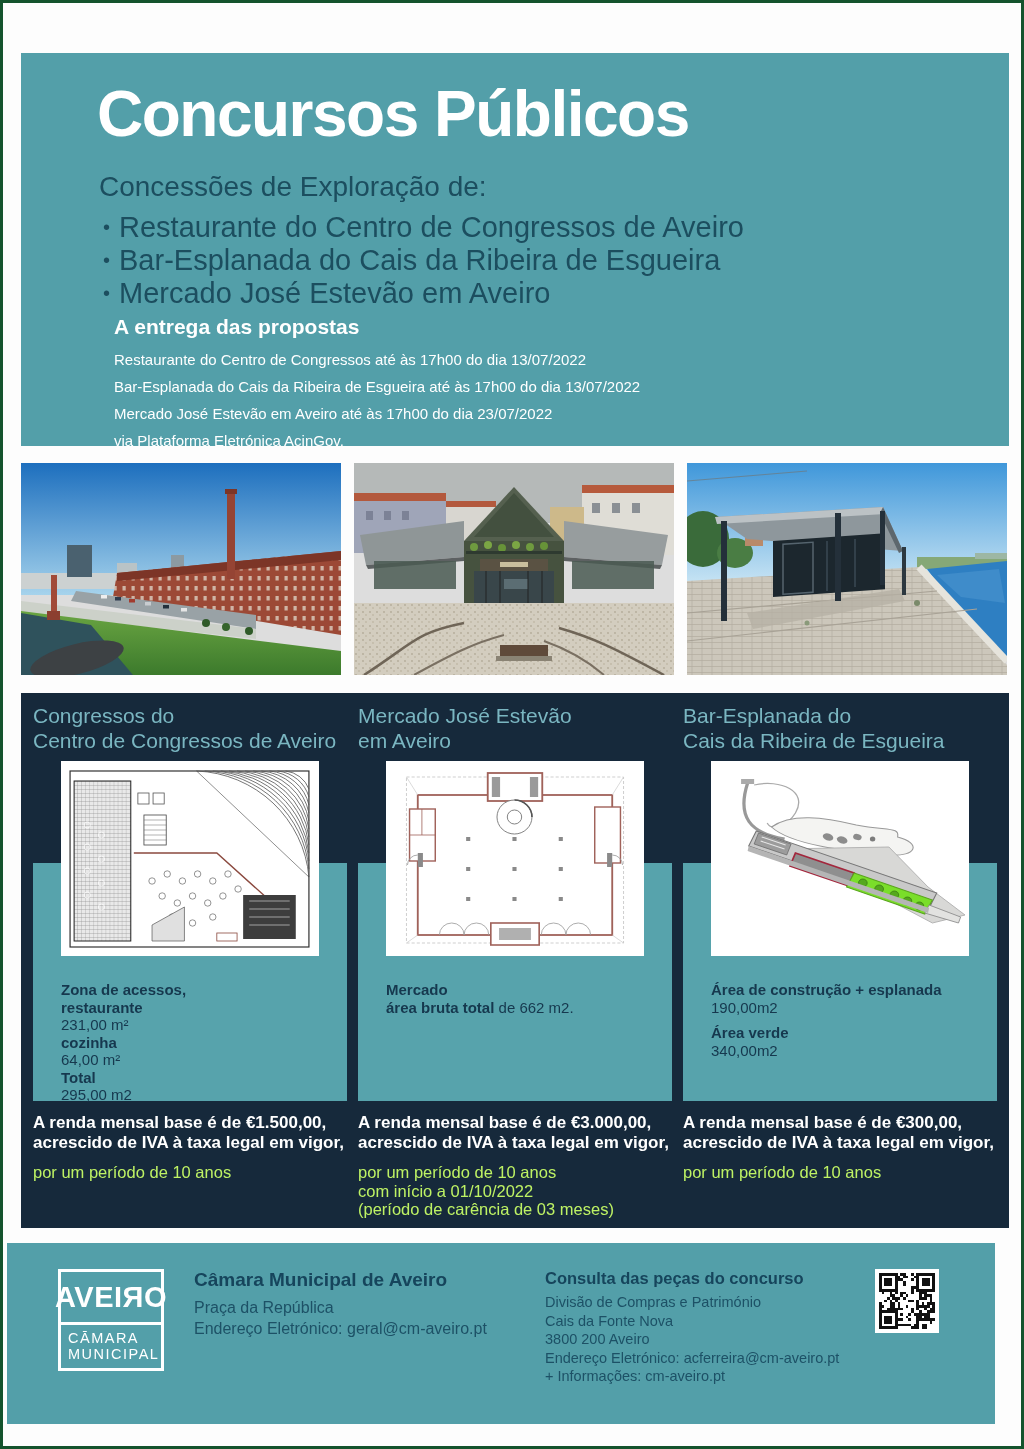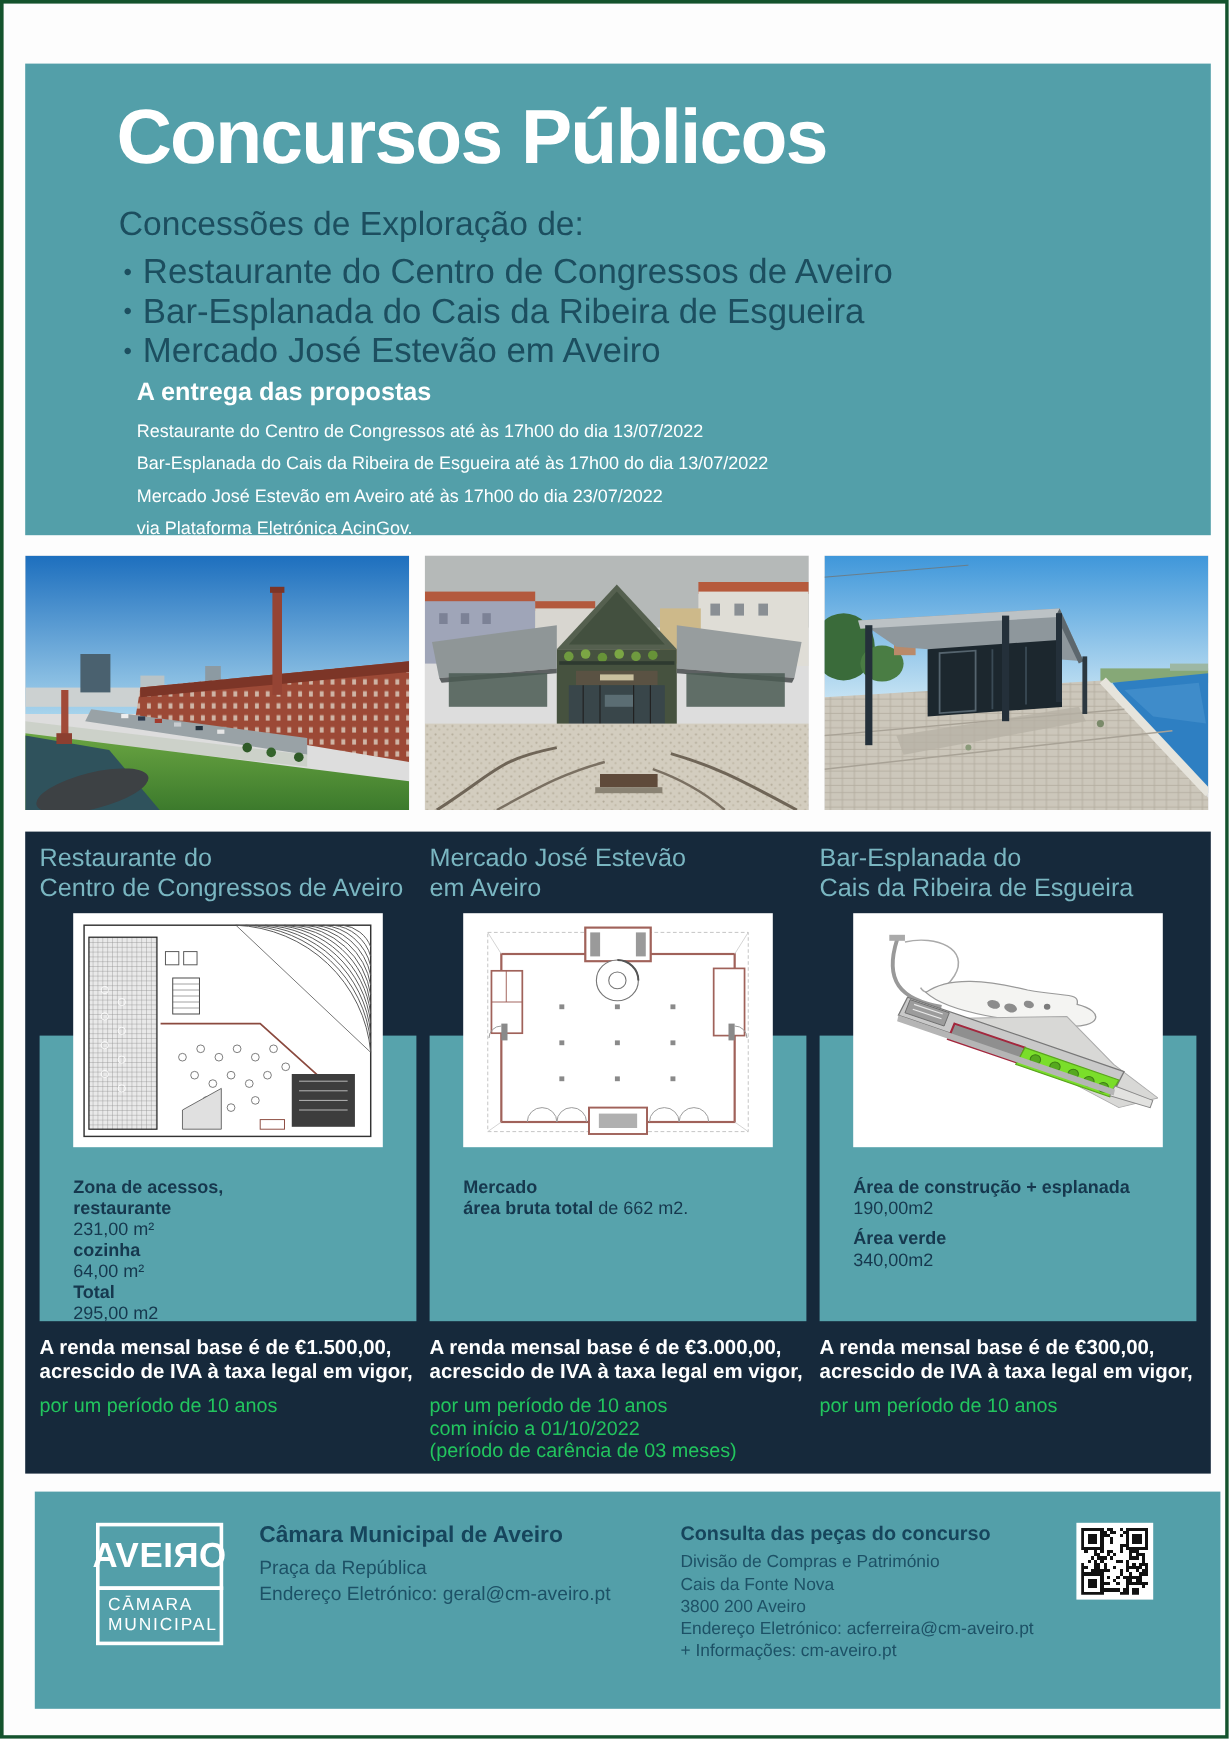--- a/index.html
+++ b/index.html
@@ -40,25 +40,25 @@
   .plan { position:absolute; left:28px; right:28px; top:0; height:195px; background:#ffffff;
           z-index:2; padding:4px; }
   .plan svg { width:100%; height:100%; display:block; }
   .area { position:absolute; left:28px; right:12px; top:220px; z-index:3; color:#16384e; }
   .area p { font-size:15px; line-height:17.5px; }
   .area .b { font-weight:700; }
   .area .r { font-weight:400; }
   .area p.gap { margin-top:8px; }
   .rent { margin-top:12px; font-size:17px; line-height:20px; font-weight:700; color:#ffffff; }
   .rent span { display:block; }
-  .period { margin-top:10px; font-size:16.5px; line-height:18.5px; font-weight:400; color:#22c55e; }
+  .period { margin-top:10px; font-size:16.5px; line-height:18.5px; font-weight:400; color:#bef264; }
   .period span { display:block; }
 
   
-  .footer { position:absolute; left:26px; top:1240px; width:988px; height:181px;
+  .footer { position:absolute; left:4px; top:1240px; width:988px; height:181px;
             background:#539fa9; }
   .logo { position:absolute; left:51px; top:26px; width:106px; color:#ffffff; }
   .logo-box1 { border:3px solid #ffffff; height:56px; display:flex; align-items:center;
                justify-content:center; font-size:29px; font-weight:700; letter-spacing:0.5px; }
   .logo-box2 { border:3px solid #ffffff; margin-top:-3px; padding:5px 0 6px 7px;
                font-size:14.5px; line-height:16px; letter-spacing:1.5px; font-weight:400; }
   .logo-box2 span { display:block; }
   .f-left { position:absolute; left:187px; top:26px; }
   .f-left .f-name { font-size:19px; font-weight:700; color:#16455c; margin-bottom:6px; }
   .f-left p.fl { font-size:16px; line-height:21px; color:#1d5166; }
@@ -237,21 +237,21 @@
         <circle cx="230" cy="140" r="3" fill="#7a8a6a"></circle>
         <circle cx="120" cy="160" r="2.5" fill="#8a9a7a"></circle>
       </svg>
     </figure>
   </div>
 
   <section class="listings">
 
     <article class="column">
       <h2 class="col-title">
-        <span>Restaurante do</span>
+        <span>Congressos do</span>
         <span>Centro de Congressos de Aveiro</span>
       </h2>
       <div class="planwrap">
         <div class="panel"></div>
         <div class="plan">
           <svg viewBox="0 0 247 187" preserveAspectRatio="none" aria-hidden="true">
             <defs>
               <pattern id="hatch1" width="4" height="4" patternUnits="userSpaceOnUse">
                 <rect width="4" height="4" fill="#e9e9e9"></rect>
                 <path d="M0,0 H4 M0,0 V4" stroke="#8a8a8a" stroke-width="0.6"></path>

